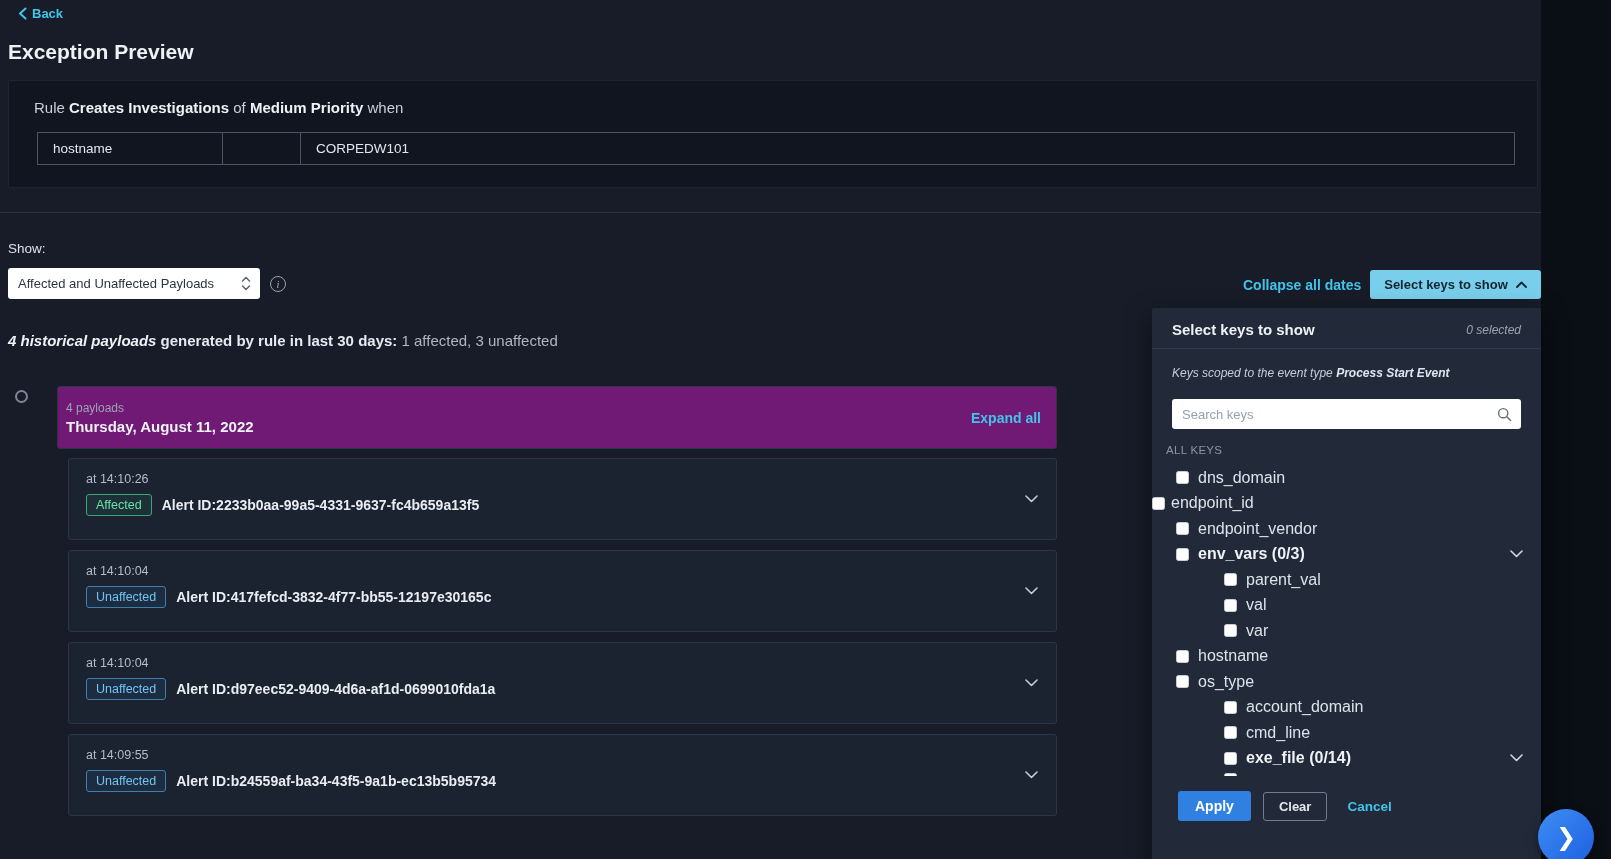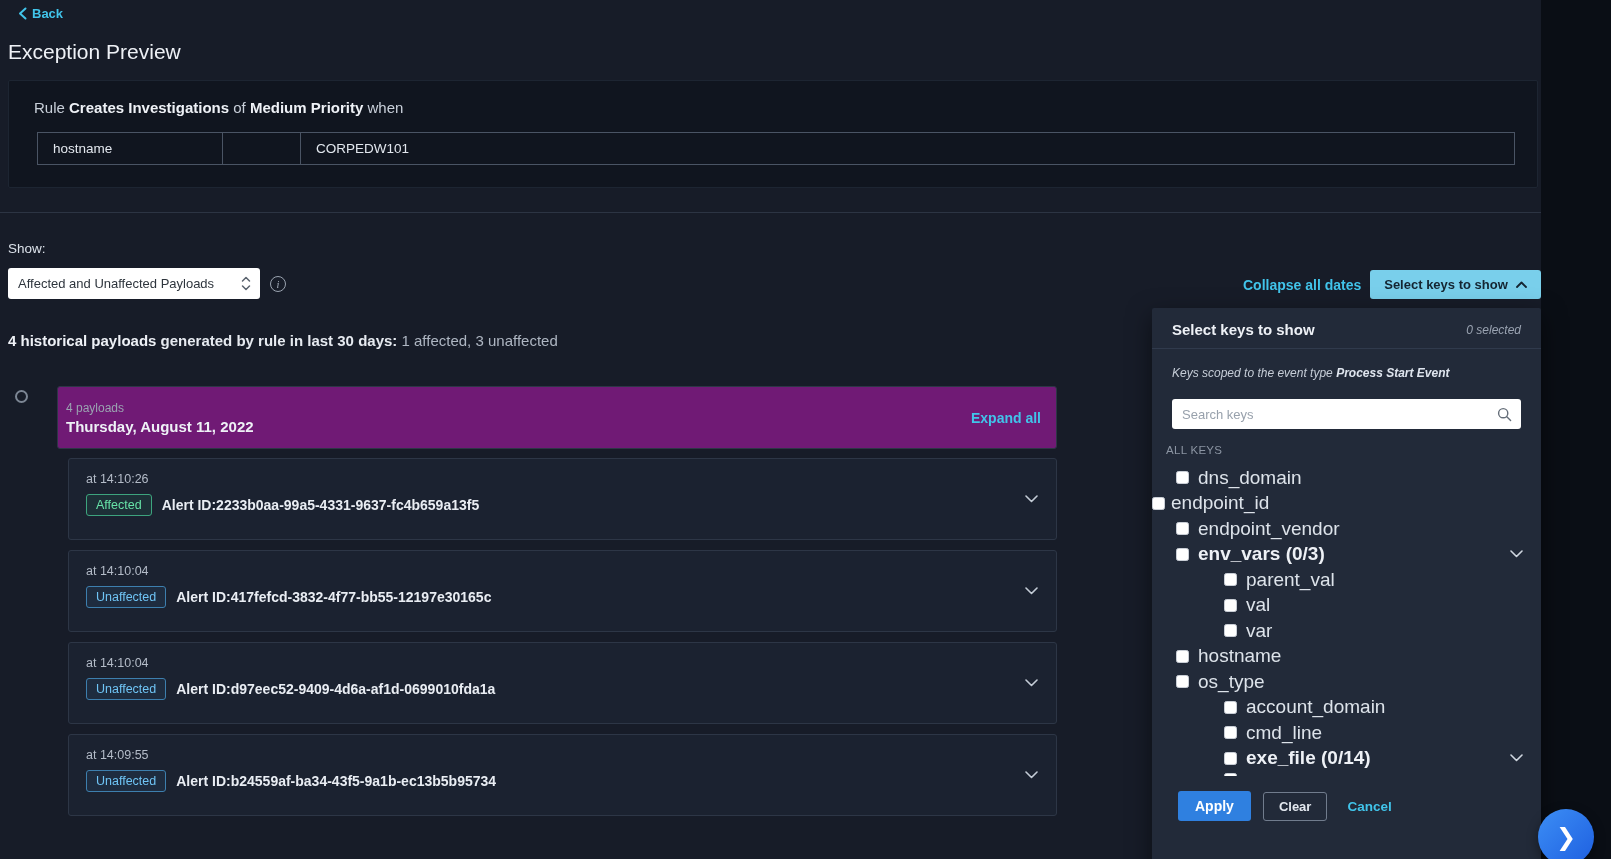--- a/index.html
+++ b/index.html
@@ -4,21 +4,21 @@
 <style>
   *{margin:0;padding:0;box-sizing:border-box;}
   html,body{width:1611px;height:859px;overflow:hidden;}
   body{font-family:"Liberation Sans","DejaVu Sans",sans-serif;background:#171c28;color:#e9edf3;}
   .page{position:relative;width:1611px;height:859px;overflow:hidden;}
 
   .right-strip{position:absolute;left:1541px;top:0;width:70px;height:859px;background:#0a0e15;}
 
   .back{position:absolute;left:18px;top:6px;display:flex;align-items:center;gap:5px;color:var(--accent,#41c4ea);font-size:13px;font-weight:bold;cursor:pointer;text-decoration:none;}
   .back .icon{display:flex;}
-  .page-title{position:absolute;left:8px;top:40px;font-size:21px;font-weight:normal;color:#eef1f6;}
+  .page-title{position:absolute;left:8px;top:40px;font-size:21px;font-weight:bold;color:#eef1f6;}
 
   .rule-panel{position:absolute;left:8px;top:80px;width:1530px;height:108px;background:#10151f;border:1px solid #1d2532;border-radius:2px;}
   .rule-line{margin:18px 0 0 25px;font-size:15px;color:#c9d0da;}
   .rule-line b{color:#eef1f6;}
   .rule-table{display:flex;margin:16px 0 0 28px;width:1478px;height:33px;border:1px solid #4a5464;}
   .rule-cell{display:flex;align-items:center;padding-left:15px;font-size:13.5px;color:#e2e7ee;}
   .rule-cell.field{width:185px;border-right:1px solid #4a5464;}
   .rule-cell.op{width:78px;border-right:1px solid #4a5464;}
   .rule-cell.value{flex:1;}
 
@@ -26,21 +26,21 @@
 
   .show-label{position:absolute;left:8px;top:241px;font-size:13.5px;color:#dbe1e9;}
   .show-select{position:absolute;left:8px;top:268px;width:252px;height:31px;background:#fff;border-radius:3px;display:flex;align-items:center;justify-content:space-between;padding:0 9px 0 10px;color:#2e353d;font-size:13px;cursor:pointer;}
   .sort-icon{color:#5a636e;display:flex;}
   .info-icon{position:absolute;left:270px;top:276px;width:16px;height:16px;border:1px solid #9aa3b0;border-radius:50%;color:#a8b0bd;font-size:10.5px;display:flex;align-items:center;justify-content:center;font-family:"Liberation Serif",serif;font-style:italic;cursor:pointer;}
   .collapse-link{position:absolute;left:1243px;top:277px;font-size:14px;font-weight:bold;color:var(--accent,#41c4ea);cursor:pointer;}
   .select-keys-btn{position:absolute;left:1370px;top:270px;width:171px;height:29px;background:var(--accent-button-bg,#79cfeb);color:#142531;font-weight:bold;font-size:13px;border:none;border-radius:3px;display:flex;align-items:center;justify-content:center;gap:8px;cursor:pointer;font-family:inherit;}
   .select-keys-btn .icon{display:flex;}
 
   .summary{position:absolute;left:8px;top:332px;font-size:15px;color:#e6eaf0;}
-  .summary b{font-weight:bold;color:#eef1f6;}
+  .summary b{font-weight:bold;color:#eef1f6;font-style:italic;}
   .summary .rest{font-weight:bold;color:#e6eaf0;}
   .summary .muted{font-weight:normal;color:#aeb6c2;}
 
   .timeline-dot{position:absolute;left:15px;top:390px;width:13px;height:13px;border:2.5px solid #7c8694;border-radius:50%;}
 
   .date-card{position:absolute;left:57px;top:386px;width:1000px;height:63px;background:#701a75;border:1px solid #2d3646;border-radius:3px;display:flex;align-items:center;justify-content:space-between;padding:0 15px 0 8px;cursor:pointer;}
   .date-count{font-size:12px;color:#9aa3b1;margin-bottom:3px;}
   .date-text{font-size:15px;font-weight:bold;color:#eef1f6;}
   .expand-link{font-size:14px;font-weight:bold;color:var(--accent,#41c4ea);cursor:pointer;}
 
@@ -61,21 +61,21 @@
   .panel-scope{margin:17px 20px 0;font-size:12px;font-style:italic;color:#c6cdd7;}
   .panel-scope b{color:#dfe5ee;}
   .search-wrap{position:relative;margin:19px 20px 0;}
   .search-input{width:100%;height:30px;background:#fff;border:none;border-radius:3px;padding:0 32px 0 10px;font-size:13px;color:#2e353d;font-family:inherit;outline:none;}
   .search-input::placeholder{color:#98a1ac;}
   .search-icon{position:absolute;right:9px;top:8px;display:flex;}
   .all-keys{margin:15px 0 0 14px;font-size:11.5px;color:#8b94a2;letter-spacing:.3px;}
   .key-list{margin-top:9px;}
   .key-row{display:flex;align-items:center;height:25.5px;gap:9px;cursor:pointer;}
   .checkbox{width:13px;height:13px;background:#fff;border:1px solid #c9ced6;border-radius:2.5px;flex:none;cursor:pointer;}
-  .key-label{font-size:19px;color:#dde3ea;}
+  .key-label{font-size:16px;color:#dde3ea;}
   .key-label.expandable{font-weight:bold;color:#eef1f6;}
   .key-chevron{margin-left:auto;margin-right:18px;color:#cfd6df;display:flex;cursor:pointer;}
   .key-row.partial{height:5px;overflow:hidden;align-items:flex-start;padding-left:72px;cursor:default;}
   .key-row.partial .checkbox{margin-top:2px;}
   .panel-footer{display:flex;align-items:center;margin-top:9px;padding:6px 0 0 26px;gap:12px;}
   .btn-apply{background:var(--apply-button-bg,#2f80e0);color:#fff;font-weight:bold;font-size:14px;border:none;border-radius:3px;padding:7px 17px;cursor:pointer;font-family:inherit;}
   .btn-clear{background:transparent;color:#e2e7ee;font-weight:bold;font-size:13px;border:1px solid #717c8d;border-radius:3px;padding:6px 15px;cursor:pointer;font-family:inherit;}
   .btn-cancel{background:none;border:none;color:var(--accent,#41c4ea);font-weight:bold;font-size:13.5px;cursor:pointer;margin-left:8px;font-family:inherit;}
 
   .help-bubble{position:absolute;left:1538px;top:809px;width:56px;height:56px;border-radius:50%;background:linear-gradient(135deg,#3c8ef5,#1e5fe0);display:flex;align-items:center;justify-content:center;color:#fff;font-size:24px;font-weight:bold;z-index:10;box-shadow:0 4px 12px rgba(0,0,0,.4);cursor:pointer;}

